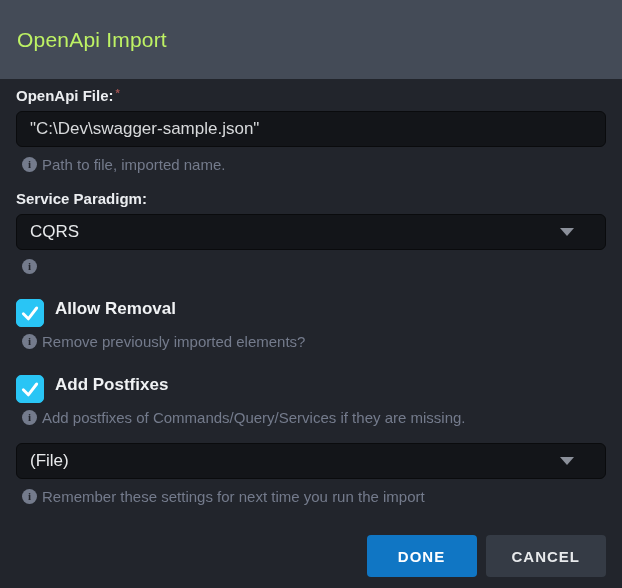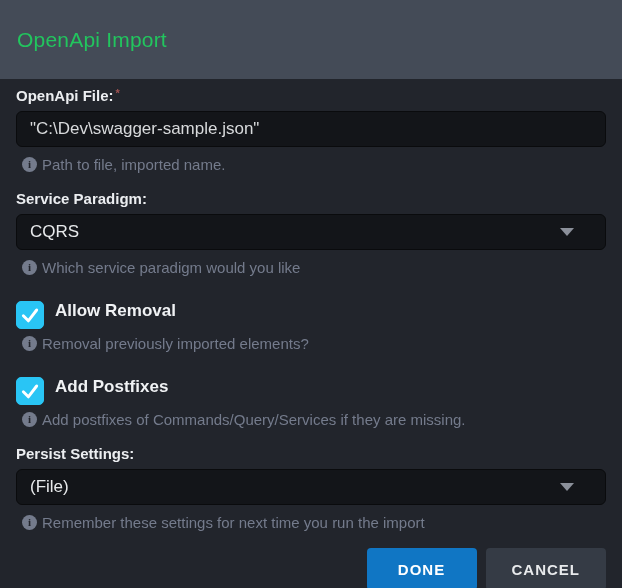--- a/index.html
+++ b/index.html
@@ -16,21 +16,21 @@
     --button-text:#FFFFFF;
     --required-red:#A05252;
     --chevron-gray:#8B909A;
   }
   *{margin:0;padding:0;box-sizing:border-box;}
   html,body{width:622px;height:588px;overflow:hidden;}
   body{font-family:"Liberation Sans",sans-serif;background:var(--body-bg);}
   .dialog{width:622px;height:588px;display:flex;flex-direction:column;background:var(--body-bg);}
 
   .dialog-header{height:79px;flex:0 0 79px;background:var(--header-bg);display:flex;align-items:center;padding:0 17px;}
-  .dialog-title{color:#22c55e;font-size:21px;font-weight:500;letter-spacing:.2px;}
+  .dialog-title{color:#bef264;font-size:21px;font-weight:500;letter-spacing:.2px;}
 
   .dialog-body{flex:1 1 auto;padding:8px 16px 0 16px;display:flex;flex-direction:column;}
 
   .field{margin-bottom:17px;}
   .field-label{display:block;color:var(--label-text);font-size:15px;font-weight:700;margin-bottom:7px;}
   .required{color:var(--required-red);font-size:11px;vertical-align:top;margin-left:2px;}
 
   .text-input{width:100%;height:36px;background:var(--control-bg);border:1px solid var(--control-border);
     border-radius:6px;color:var(--value-text);font-size:17px;font-family:"Liberation Sans",sans-serif;
     padding:0 13px;outline:none;}
@@ -84,56 +84,54 @@
     </div>
 
     <div class="field">
       <label class="field-label">Service Paradigm:</label>
       <div class="select">
         <span>CQRS</span>
         <span class="chevron"></span>
       </div>
       <div class="helper">
         <span class="info-icon">i</span>
-        <span>Which service paradigm would you like</span>
       </div>
     </div>
 
     <div class="check-field">
       <div class="check-row">
         <div class="checkbox checked">
           <svg viewBox="0 0 24 24">
             <polyline points="4,13 10,19 20,6" stroke="#FFFFFF" stroke-width="3.5" fill="none" stroke-linecap="round" stroke-linejoin="round"></polyline>
           </svg>
         </div>
         <span class="check-label">Allow Removal</span>
       </div>
       <div class="helper">
         <span class="info-icon">i</span>
-        <span>Removal previously imported elements?</span>
+        <span>Remove previously imported elements?</span>
       </div>
     </div>
 
     <div class="check-field">
       <div class="check-row">
         <div class="checkbox checked">
           <svg viewBox="0 0 24 24">
             <polyline points="4,13 10,19 20,6" stroke="#FFFFFF" stroke-width="3.5" fill="none" stroke-linecap="round" stroke-linejoin="round"></polyline>
           </svg>
         </div>
         <span class="check-label">Add Postfixes</span>
       </div>
       <div class="helper">
         <span class="info-icon">i</span>
         <span>Add postfixes of Commands/Query/Services if they are missing.</span>
       </div>
     </div>
 
     <div class="field">
-      <label class="field-label">Persist Settings:</label>
       <div class="select">
         <span>(File)</span>
         <span class="chevron"></span>
       </div>
       <div class="helper">
         <span class="info-icon">i</span>
         <span>Remember these settings for next time you run the import</span>
       </div>
     </div>
 

